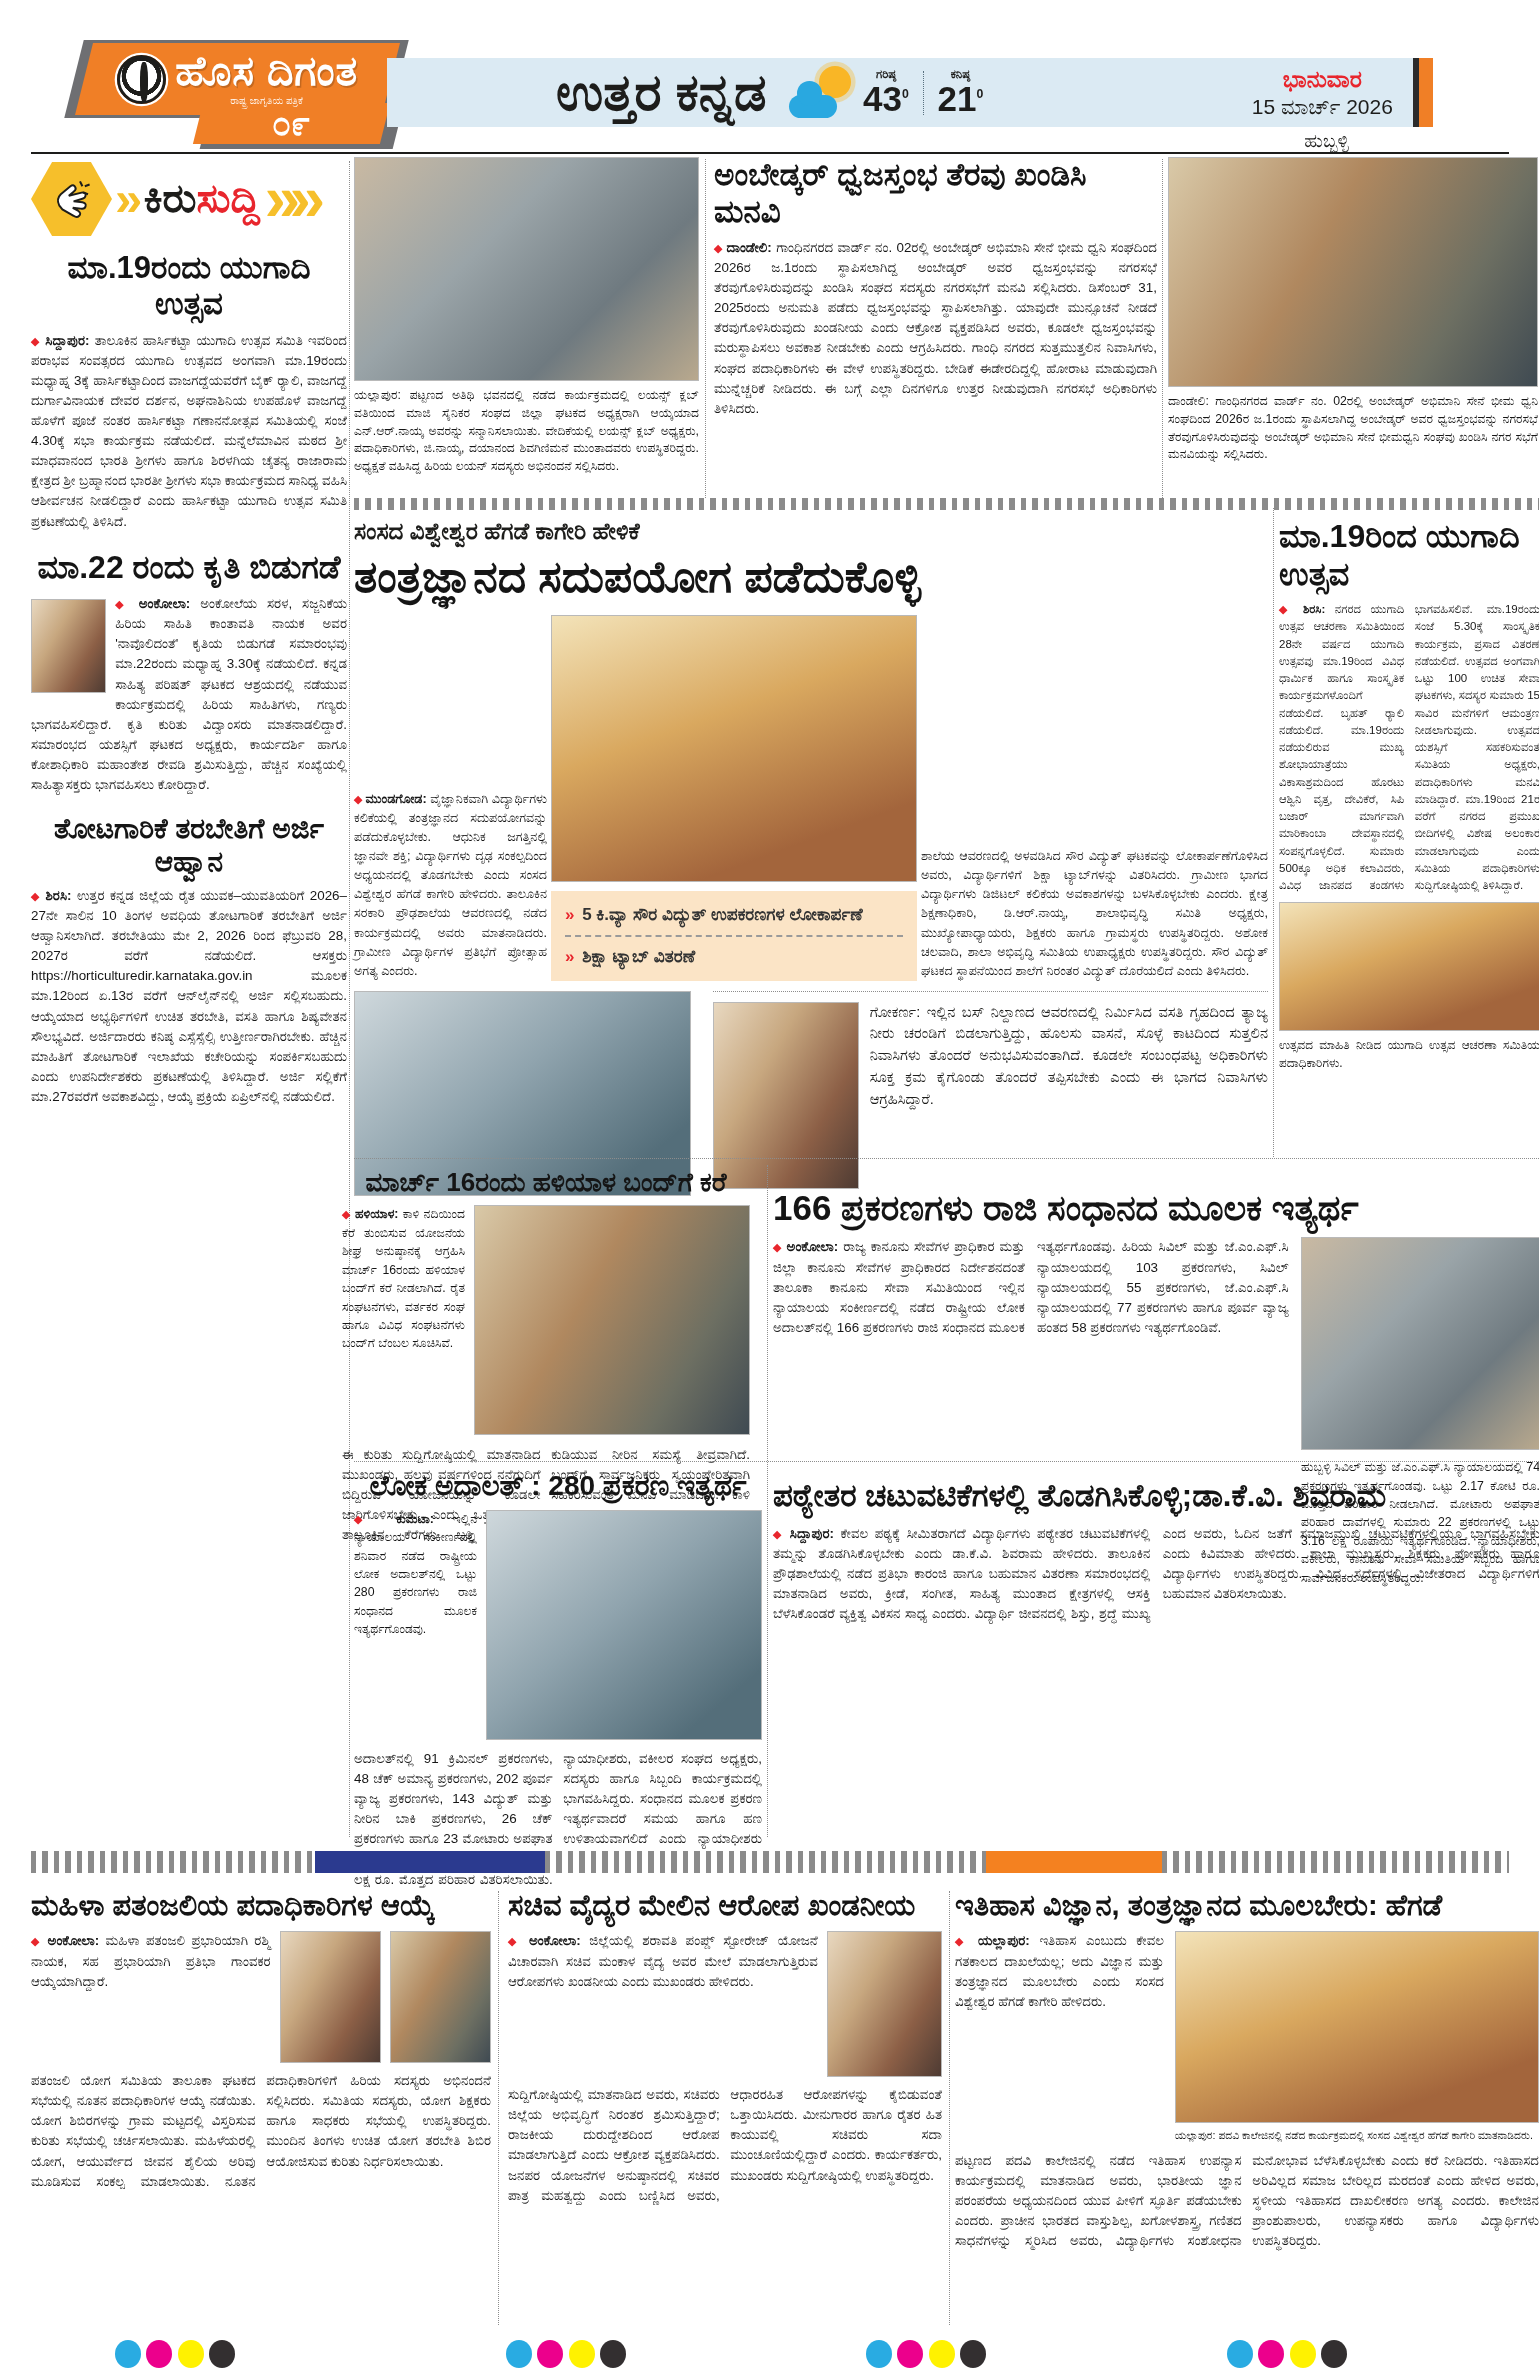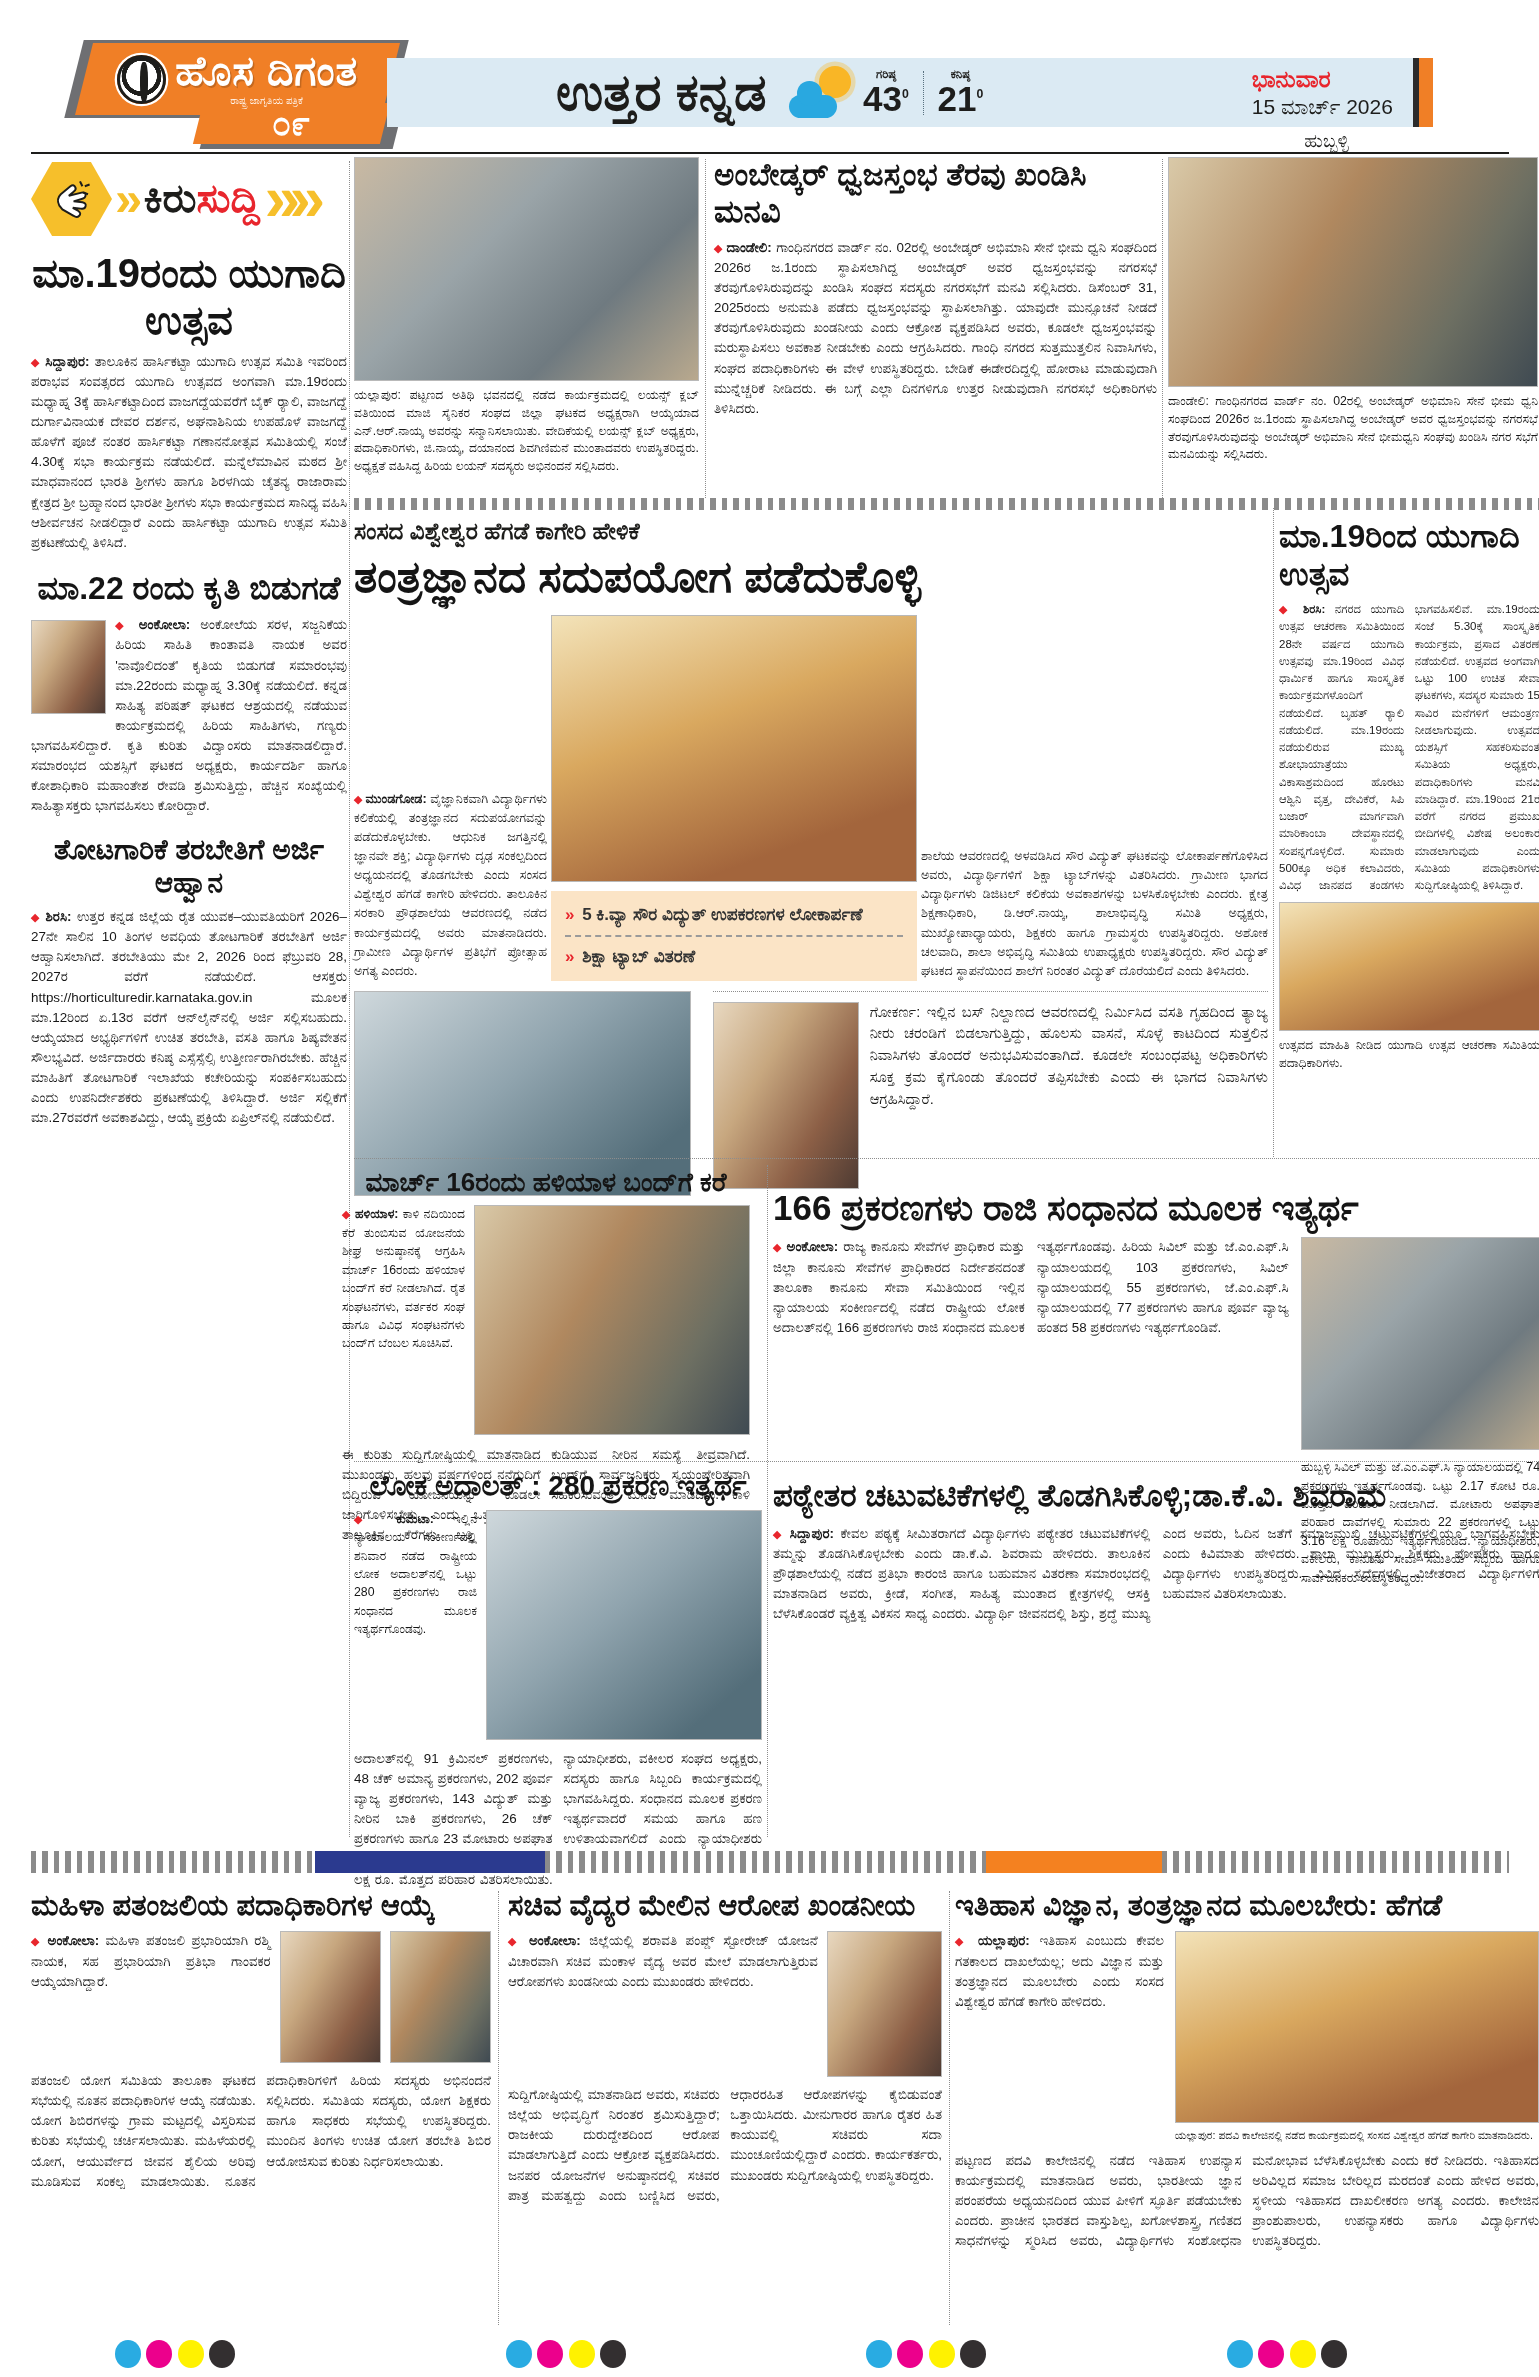--- a/index.html
+++ b/index.html
@@ -23,21 +23,21 @@
   .edition { font-size:51px; font-weight:800; margin-left:169px; white-space:nowrap; }
   .wicon { position:relative; width:66px; height:54px; margin-left:23px; }
   .sun { position:absolute; right:4.6px; top:0; width:32px; height:32px; border-radius:50%; background:#f9b626; box-shadow:0 0 0 4.6px rgba(249,182,38,.35); }
   .cloud { position:absolute; left:0; bottom:1.5px; width:48px; height:23px; border-radius:12.3px; background:#29a8e0; }
   .cloud:before { content:""; position:absolute; left:7.7px; top:-14px; width:24.5px; height:24.5px; border-radius:50%; background:#29a8e0; }
   .wcol { text-align:center; margin:0 7.7px; line-height:1; }
   .wlabel { font-size:11.5px; font-weight:700; }
   .wval { font-size:35px; font-weight:800; }
   .wval sup { font-size:12.3px; }
   .wdiv { border-left:1.5px dotted #58707e; height:44px; margin:0 6.1px; }
-  .datebox { margin-left:auto; margin-right:20px; line-height:1.25; }
+  .datebox { margin-left:auto; text-align:center; margin-right:20px; line-height:1.25; }
   .day { color:#e8262d; font-weight:800; font-size:23px; }
   .date { font-size:21px; }
   .strip-darkbar { width:6.1px; height:69px; background:#2b2b2b; }
   .strip-endbar { width:14px; height:69px; background:#f07f26; }
   .city { position:absolute; left:1250px; top:130px; width:153px; text-align:center; font-size:18.4px; }
   .hrule { position:absolute; left:31px; top:152px; width:1478px; border-top:2.3px solid #1d1d1b; }
 
   
   .hl { font-weight:800; line-height:1.18; color:#151515; }
   .bd { font-size:13.4px; line-height:1.5; text-align:justify; color:#161616; }
@@ -55,21 +55,21 @@
 
   
   .leftcol { position:absolute; left:31px; top:159px; width:316px; }
   .kiru { display:flex; align-items:center; height:80px; }
   .hex { width:81px; height:74px; background:#f6bf2b; clip-path:polygon(26% 0,74% 0,100% 50%,74% 100%,26% 100%,0 50%); display:flex; align-items:center; justify-content:center; flex:none; }
   .chev { color:#f6bf2b; font-weight:800; line-height:.8; }
   .chev.s { font-size:49px; margin:0 1.5px 0 3.1px; }
   .chev.b { font-size:64px; letter-spacing:-10.7px; margin-left:4.6px; }
   .kiru-label { font-size:40px; font-weight:800; white-space:nowrap; }
   .kiru-red { color:#e8262d; }
-  .lc-h { font-size:40px; text-align:center; margin:10.7px 0 7.7px; }
+  .lc-h { font-size:31px; text-align:center; margin:10.7px 0 7.7px; }
   .lc-h2 { font-size:32px; text-align:center; margin:17px 0 7.7px; }
   .lc-h3 { font-size:28px; text-align:center; margin:17px 0 7.7px; }
   .port { float:left; width:75px; height:94px; margin:4.6px 9.2px 3.1px 0; }
 
   
   .photoTM { position:absolute; left:354px; top:157px; width:345px; height:224px; }
   .capTM { position:absolute; left:354px; top:387px; width:345px; }
 
   
   .artAmb { position:absolute; left:714px; top:157px; width:443px; }

